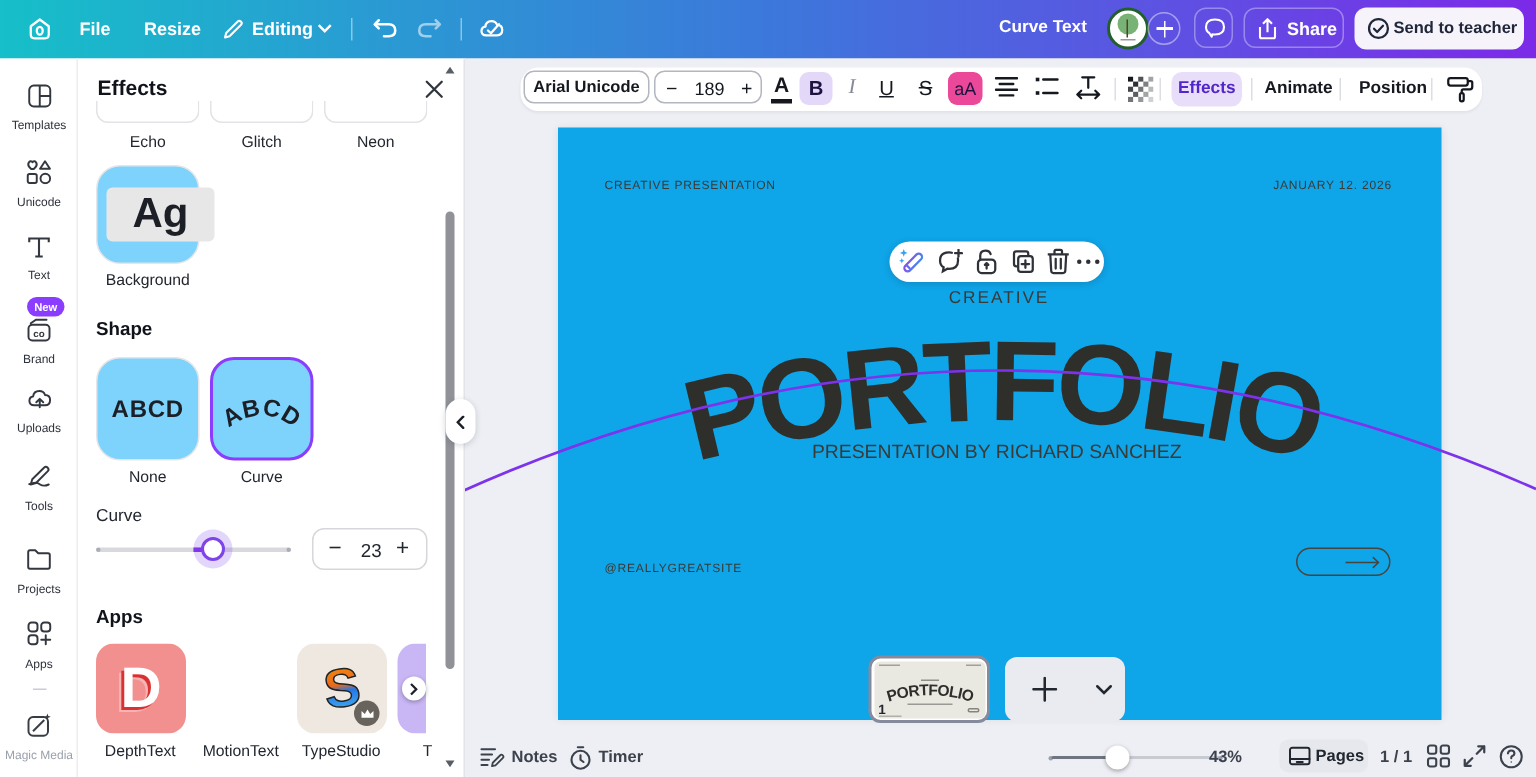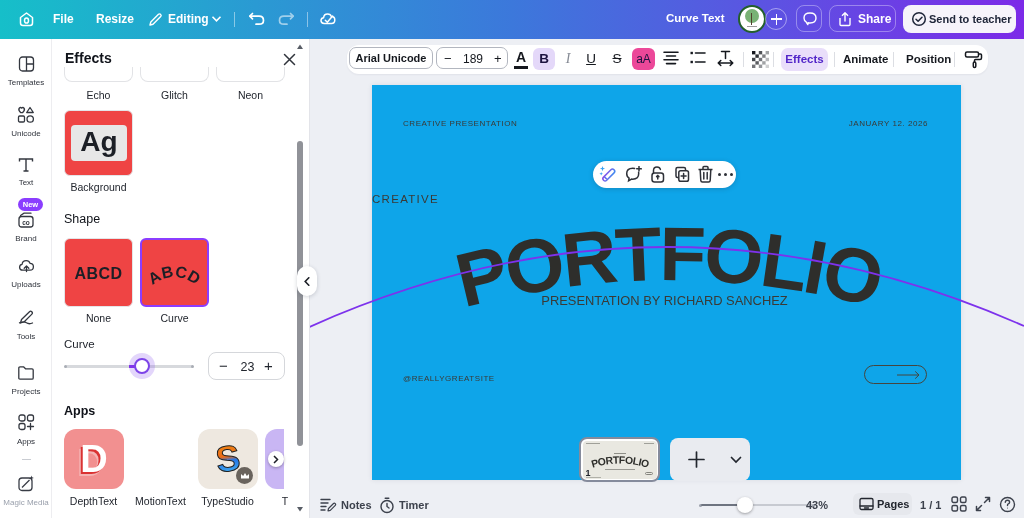--- a/index.html
+++ b/index.html
@@ -13,21 +13,21 @@
     color:#fff; }
   .tb-label { position:absolute; top:12px; font-size:12px; font-weight:bold; color:#fff; }
 
   
   #rail { position:absolute; left:0; top:39px; width:52px; height:479px; background:#fff; border-right:1px solid #ededf0; }
   .rail-item { position:absolute; left:0; width:52px; text-align:center; color:#2e323b; }
   .rail-item .lbl { font-size:8px; display:block; margin-top:2px; color:#2e323b; }
 
   
   #panel { position:absolute; left:52px; top:39px; width:258px; height:479px; background:#fff; border-right:1px solid #e3e4e9; }
-  .tile { position:absolute; background:#ef4444; border:1px solid #e4e5e8; border-radius:6px; }
+  .tile { position:absolute; background:#7dd3fc; border:1px solid #e4e5e8; border-radius:16px; }
   .tile-lbl { position:absolute; font-size:10.5px; color:#22262e; text-align:center; }
 
   
   #main { position:absolute; left:310px; top:39px; width:714px; height:479px; background:#EDEFF4; }
   #toolbar { position:absolute; left:37px; top:6px; width:641px; height:29px; background:#fff; border-radius:12px;
     box-shadow:0 1px 2px rgba(30,40,60,0.06); }
   .tsep { position:absolute; top:7px; width:1px; height:15px; background:#dcdee3; }
   #canvas { position:absolute; left:62px; top:46px; width:589px; height:395px; background:#0ea5e9; box-shadow:0 0 5px rgba(40,50,70,0.10); }
   .cv-txt { position:absolute; color:#3a3a36; }
 
@@ -195,26 +195,26 @@
       </svg>
 
     <div class="abs" style="left:12px;top:28px;width:69px;height:15px;border:1px solid #e2e3e6;border-top:none;border-radius:0 0 8px 8px"></div>
     <div class="abs" style="left:88px;top:28px;width:69px;height:15px;border:1px solid #e2e3e6;border-top:none;border-radius:0 0 8px 8px"></div>
     <div class="abs" style="left:164px;top:28px;width:69px;height:15px;border:1px solid #e2e3e6;border-top:none;border-radius:0 0 8px 8px"></div>
     <div class="tile-lbl" style="left:12px;top:50px;width:69px">Echo</div>
     <div class="tile-lbl" style="left:88px;top:50px;width:69px">Glitch</div>
     <div class="tile-lbl" style="left:164px;top:50px;width:69px">Neon</div>
 
     <div class="tile" style="left:12px;top:71px;width:69px;height:66px"></div>
-    <div class="abs" style="left:19px;top:86px;width:56px;height:36px;background:#e7e7e7;border-radius:4px;text-align:center">
+    <div class="abs" style="left:19px;top:86px;width:72px;height:36px;background:#e7e7e7;border-radius:4px;text-align:center">
       <span style="font-size:28px;font-weight:bold;color:#1c1f26;line-height:34px">Ag</span>
     </div>
     <div class="tile-lbl" style="left:12px;top:142px;width:69px">Background</div>
 
-    <div class="abs" style="left:12px;top:173px;font-size:12.5px;font-weight:normal;color:#10131a">Shape</div>
+    <div class="abs" style="left:12px;top:173px;font-size:12.5px;font-weight:bold;color:#10131a">Shape</div>
     <div class="tile" style="left:12px;top:199px;width:69px;height:69px;text-align:center;line-height:69px">
       <span style="font-size:16px;font-weight:bold;color:#1c1f26;letter-spacing:0.5px">ABCD</span>
     </div>
     <div class="tile" style="left:88px;top:199px;width:69px;height:69px;border:2px solid #8b3dff">
       <svg width="65" height="65" viewBox="0 0 65 65">
         <path id="abcarc" d="M11 45 Q32.5 29 54 45" fill="none"></path>
         <text font-size="16" font-weight="bold" fill="#1c1f26" letter-spacing="0.5" font-family="Liberation Sans">
           <textPath href="#abcarc" startOffset="50%" text-anchor="middle">ABCD</textPath>
         </text>
       </svg>
@@ -341,21 +341,21 @@
       <svg class="abs" style="left:617px;top:5px" width="20" height="19" viewBox="0 0 20 19" fill="none" stroke="#15181e" stroke-width="1.5">
         <rect x="1.5" y="2" width="13" height="5" rx="1.5"></rect>
         <path d="M14.5 4 L16.5 4 Q17.5 4 17.5 5 L17.5 8 Q17.5 9.5 16 9.5 L11.5 9.5 Q10.5 9.5 10.5 10.5 L10.5 12"></path>
         <rect x="9.3" y="12" width="2.5" height="5.5" rx="1.2"></rect>
       </svg>
     </div>
 
     <div id="canvas">
       <div class="cv-txt" style="left:31px;top:34px;font-size:8px;letter-spacing:0.55px">CREATIVE PRESENTATION</div>
       <div class="cv-txt" style="right:33px;top:34px;font-size:8px;letter-spacing:0.55px">JANUARY 12. 2026</div>
-      <div class="cv-txt" style="left:0;top:108px;width:588px;font-size:11.5px;letter-spacing:1.3px">CREATIVE</div>
+      <div class="cv-txt" style="left:0;top:108px;width:588px;text-align:center;font-size:11.5px;letter-spacing:1.3px">CREATIVE</div>
       <div class="cv-txt" style="left:0;top:208px;width:585px;text-align:center;font-size:12.9px;letter-spacing:0px">PRESENTATION BY RICHARD SANCHEZ</div>
       <div class="cv-txt" style="left:31px;top:289px;font-size:8px;letter-spacing:0.55px">@REALLYGREATSITE</div>
       <div class="abs" style="left:492px;top:280px;width:63px;height:19px;border:1.2px solid #45463f;border-radius:10px">
         <svg class="abs" style="left:31px;top:4px" width="26" height="10" viewBox="0 0 26 10" fill="none" stroke="#45463f" stroke-width="1">
           <path d="M1 5 L23 5 M19.2 1.4 L23 5 L19.2 8.6"></path>
         </svg>
       </div>
     </div>
 
     <svg class="abs" style="left:0;top:0;pointer-events:none" width="714" height="479" viewBox="0 0 714 479">

